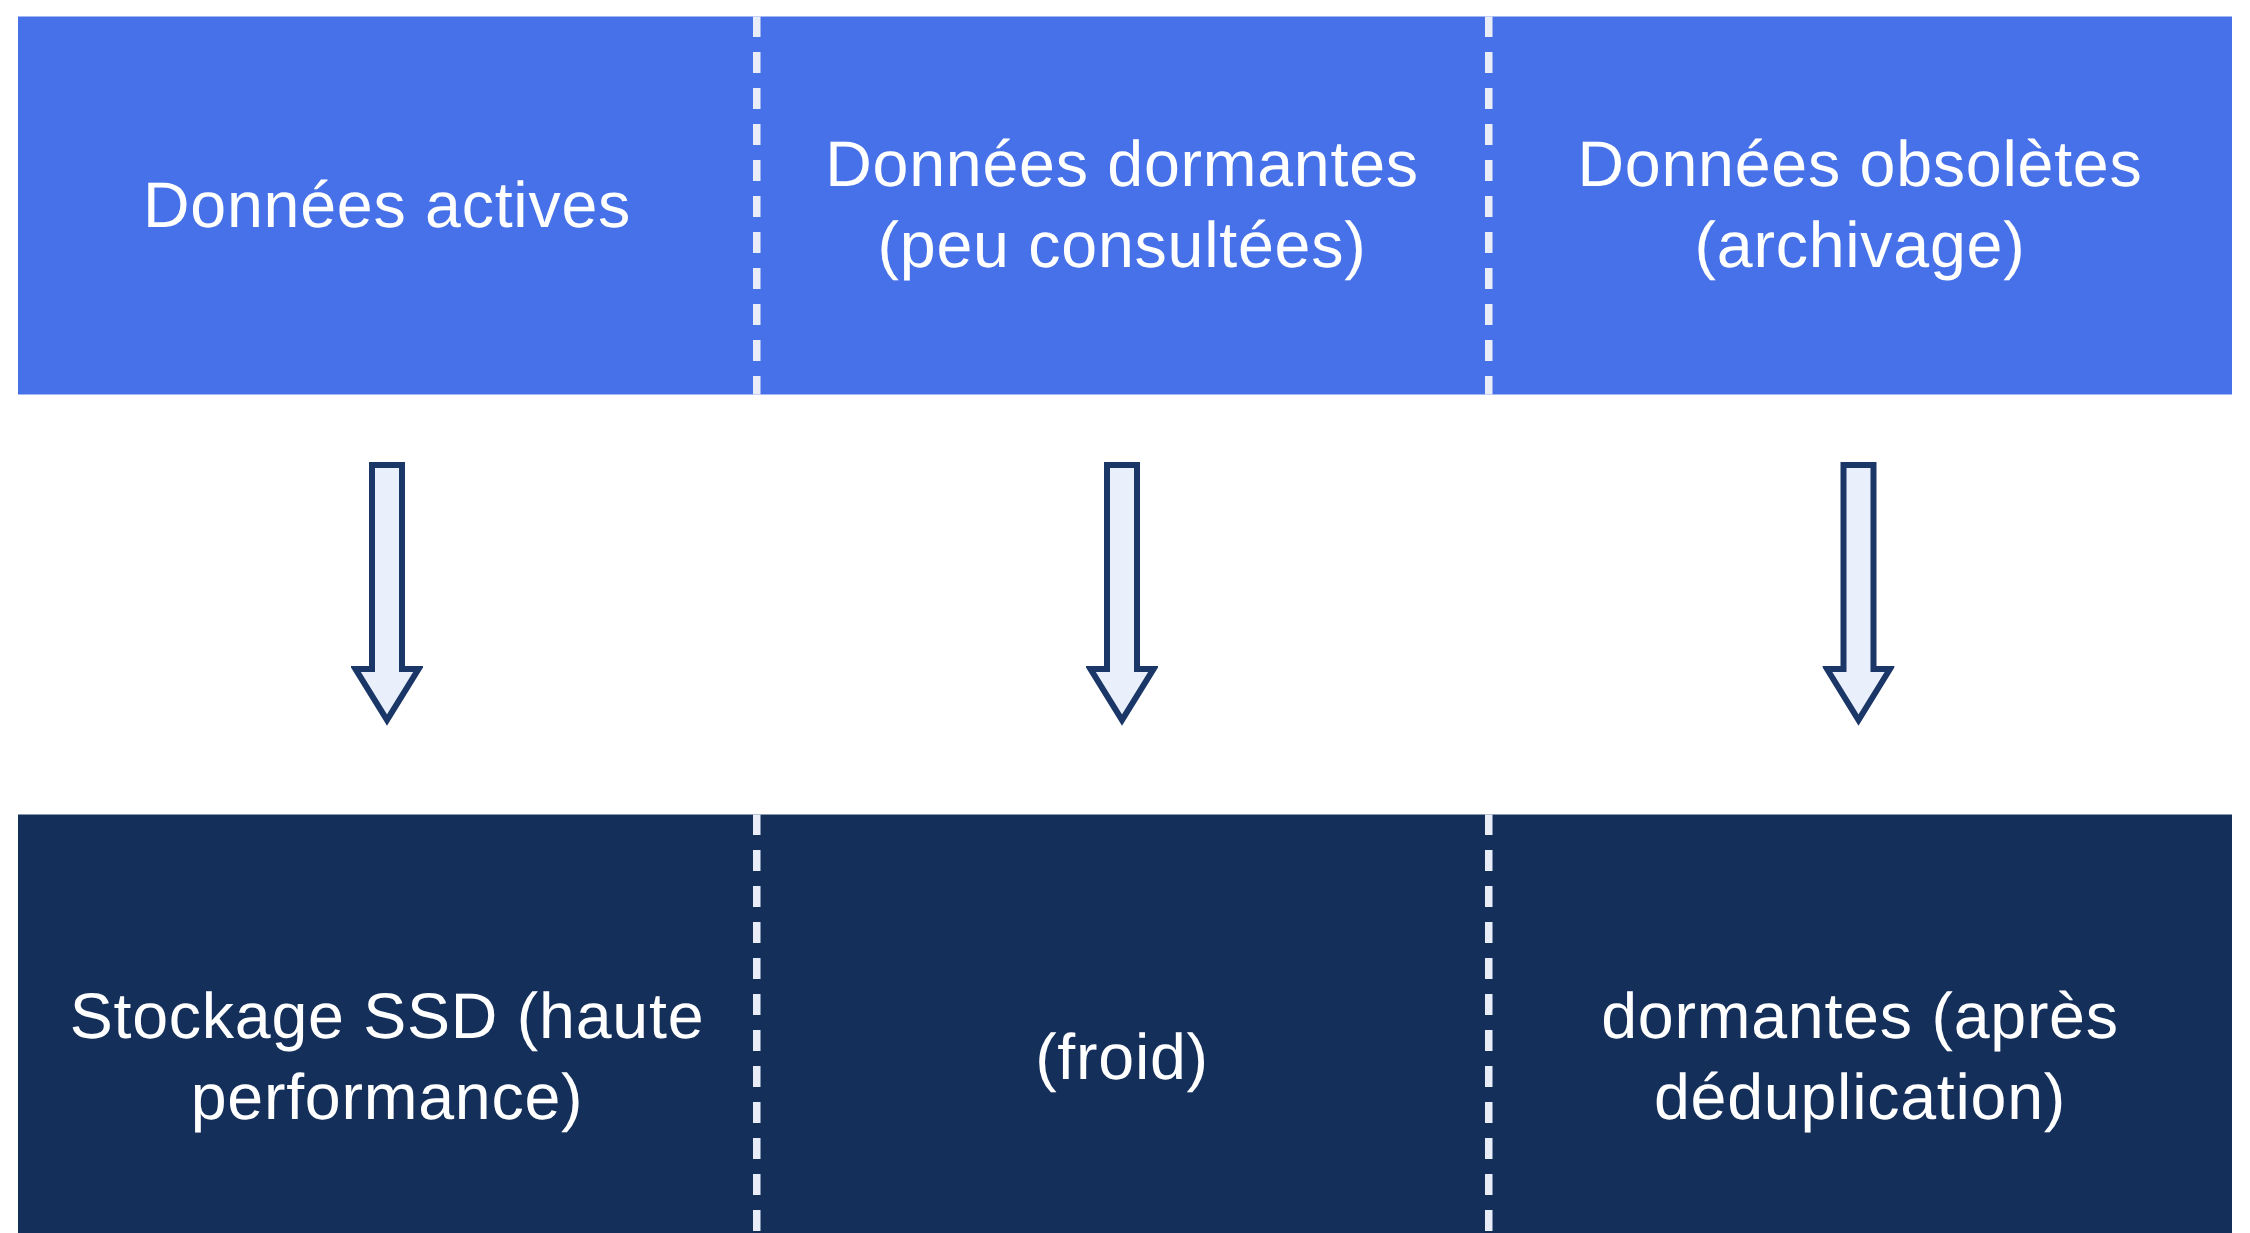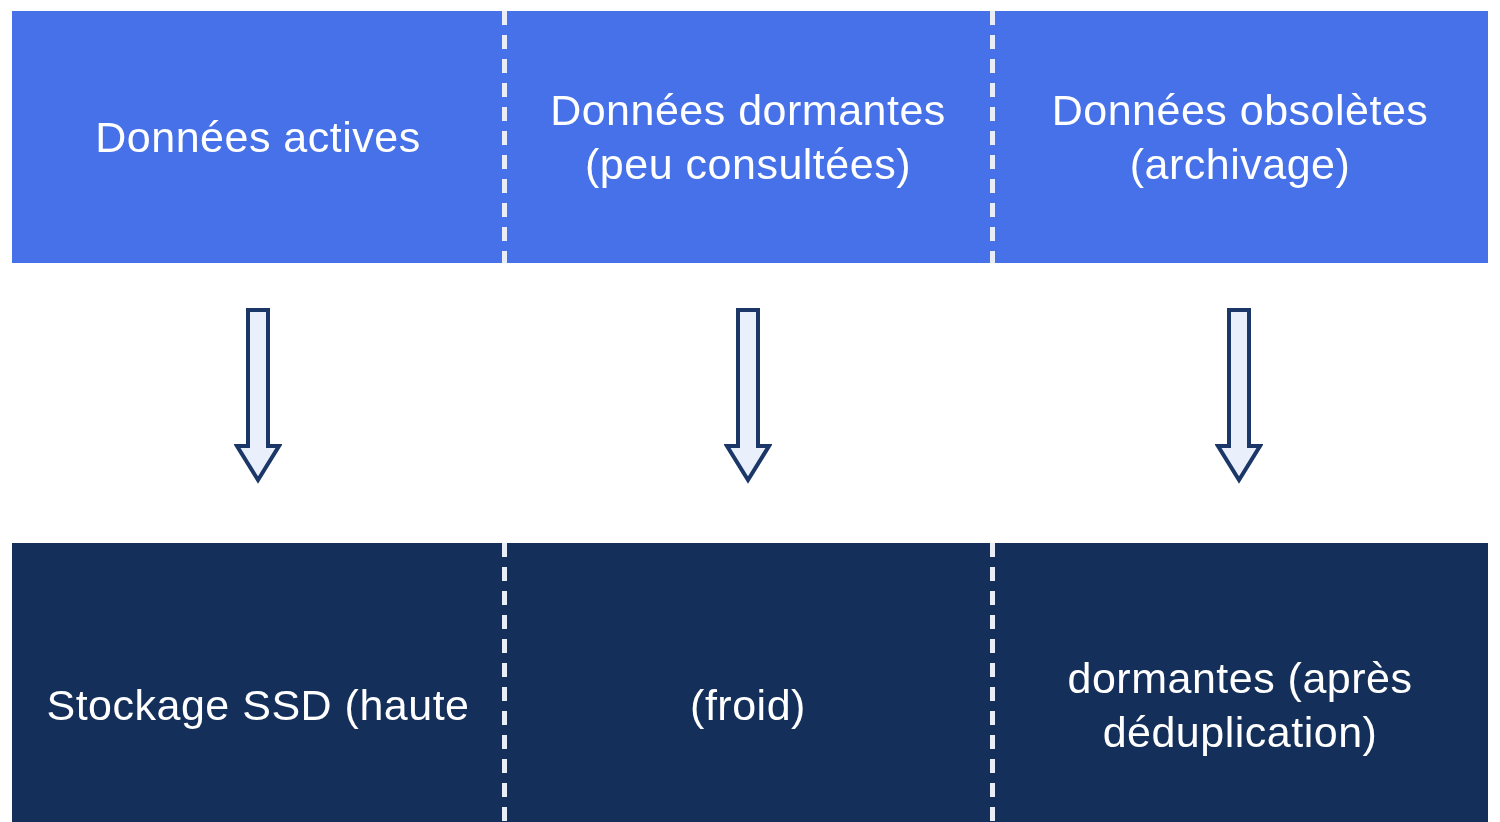--- a/index.html
+++ b/index.html
@@ -115,20 +115,21 @@
   </div>
   <div class="arrow arrow-3">
     <svg viewBox="0 0 48 176" xmlns="http://www.w3.org/2000/svg" aria-hidden="true">
       <polygon points="14,2 34,2 34,138 45,138 24,172 3,138 14,138"></polygon>
     </svg>
   </div>
 
   <div class="band band-bottom">
     <div class="cell">
       <div class="line">Stockage SSD (haute</div>
+      <div class="line">performance)</div>
     </div>
     <div class="cell">
       <div class="line">(froid)</div>
     </div>
     <div class="cell">
       <div class="line">dormantes (après</div>
       <div class="line">déduplication)</div>
     </div>
     <div class="divider divider-1"></div>
     <div class="divider divider-2"></div>

